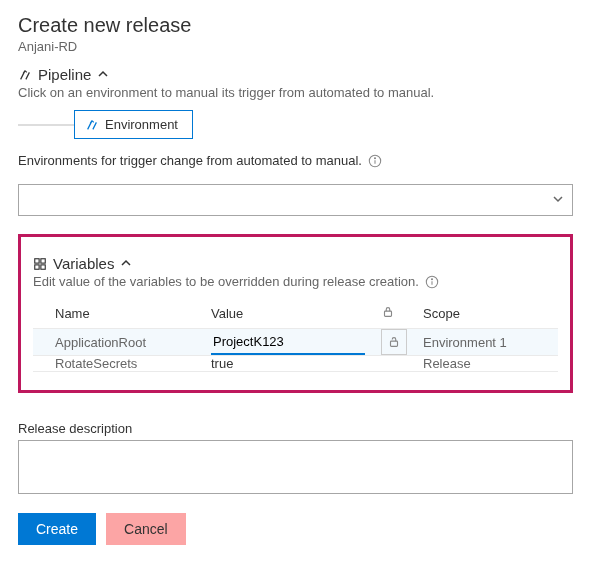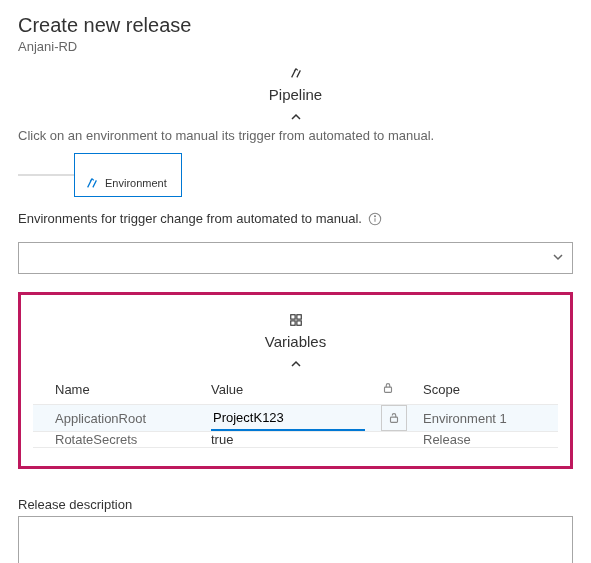--- a/index.html
+++ b/index.html
@@ -13,30 +13,29 @@
     padding: 14px 18px;
     background: #fff;
   }
   .title { font-size: 20px; font-weight: 400; color: #333; margin: 0 0 2px 0; }
   .subtitle { font-size: 13px; color: #666; margin-bottom: 12px; }
 
   .section-header {
     display: flex; align-items: center; gap: 6px;
     font-size: 15px; color: #333; margin: 6px 0 2px 0;
     cursor: pointer;
-    flex-direction: column;
   }
   .section-header .icon { display:inline-flex; align-items:center; color:#333; }
   .section-desc { font-size: 13px; color: #666; margin-bottom: 10px; display:flex; align-items:center; gap:6px;}
 
   .pipeline-row { display:flex; align-items:center; margin-bottom: 14px; }
   .pipeline-line { width: 56px; height: 2px; background: #ddd; }
   .env-box {
-    border: 1px solid #0078d4; padding: 22px 14px 6px 10px;
-    display:flex; align-items:center; gap:6px; font-size: 11px; color:#333;
+    border: 1px solid #0078d4; padding: 6px 14px 6px 10px;
+    display:flex; align-items:center; gap:6px; font-size: 13px; color:#333;
     background:#fff;
     justify-content:center;
   }
   .env-box .icon { color:#0078d4; display:inline-flex; }
 
   .label-row { font-size: 13px; color:#333; margin-bottom:16px; display:flex; align-items:center; gap:6px;}
   .dropdown {
     width: 100%; height: 32px; border:1px solid #a6a6a6;
     display:flex; align-items:center; justify-content:flex-end;
     padding: 0 8px; cursor:pointer; margin-bottom: 18px;
@@ -151,20 +150,30 @@
           <rect x="9" y="2" width="5" height="5"></rect>
         <rect x="2" y="9" width="5" height="5"></rect>
           <rect x="9" y="9" width="5" height="5"></rect>
       </svg>
     </span>
     <span>Variables</span>
     <span class="chev">
       <svg viewBox="0 0 12 12" fill="none" stroke="currentColor" stroke-width="1.5">
           <path d="M2 8 L6 4 L10 8"></path>
         </svg>
+    </span>
+  </div>
+  <div class="section-desc">
+    <span>Edit value of the variables to be overridden during release creation.</span>
+    <span class="info-icon">
+      <svg viewBox="0 0 16 16" fill="none" stroke="currentColor" stroke-width="1.2">
+        <circle cx="8" cy="8" r="6.5"></circle>
+          <line x1="8" y1="7" x2="8" y2="11"></line>
+          <circle cx="8" cy="4.8" r="0.6" fill="currentColor"></circle>
+      </svg>
     </span>
   </div>
 
   <table class="var-table">
     <thead>
       <tr>
         <th class="col-name">Name</th>
         <th class="col-value">Value</th>
         <th class="col-lock">
           <span class="lock-head">

